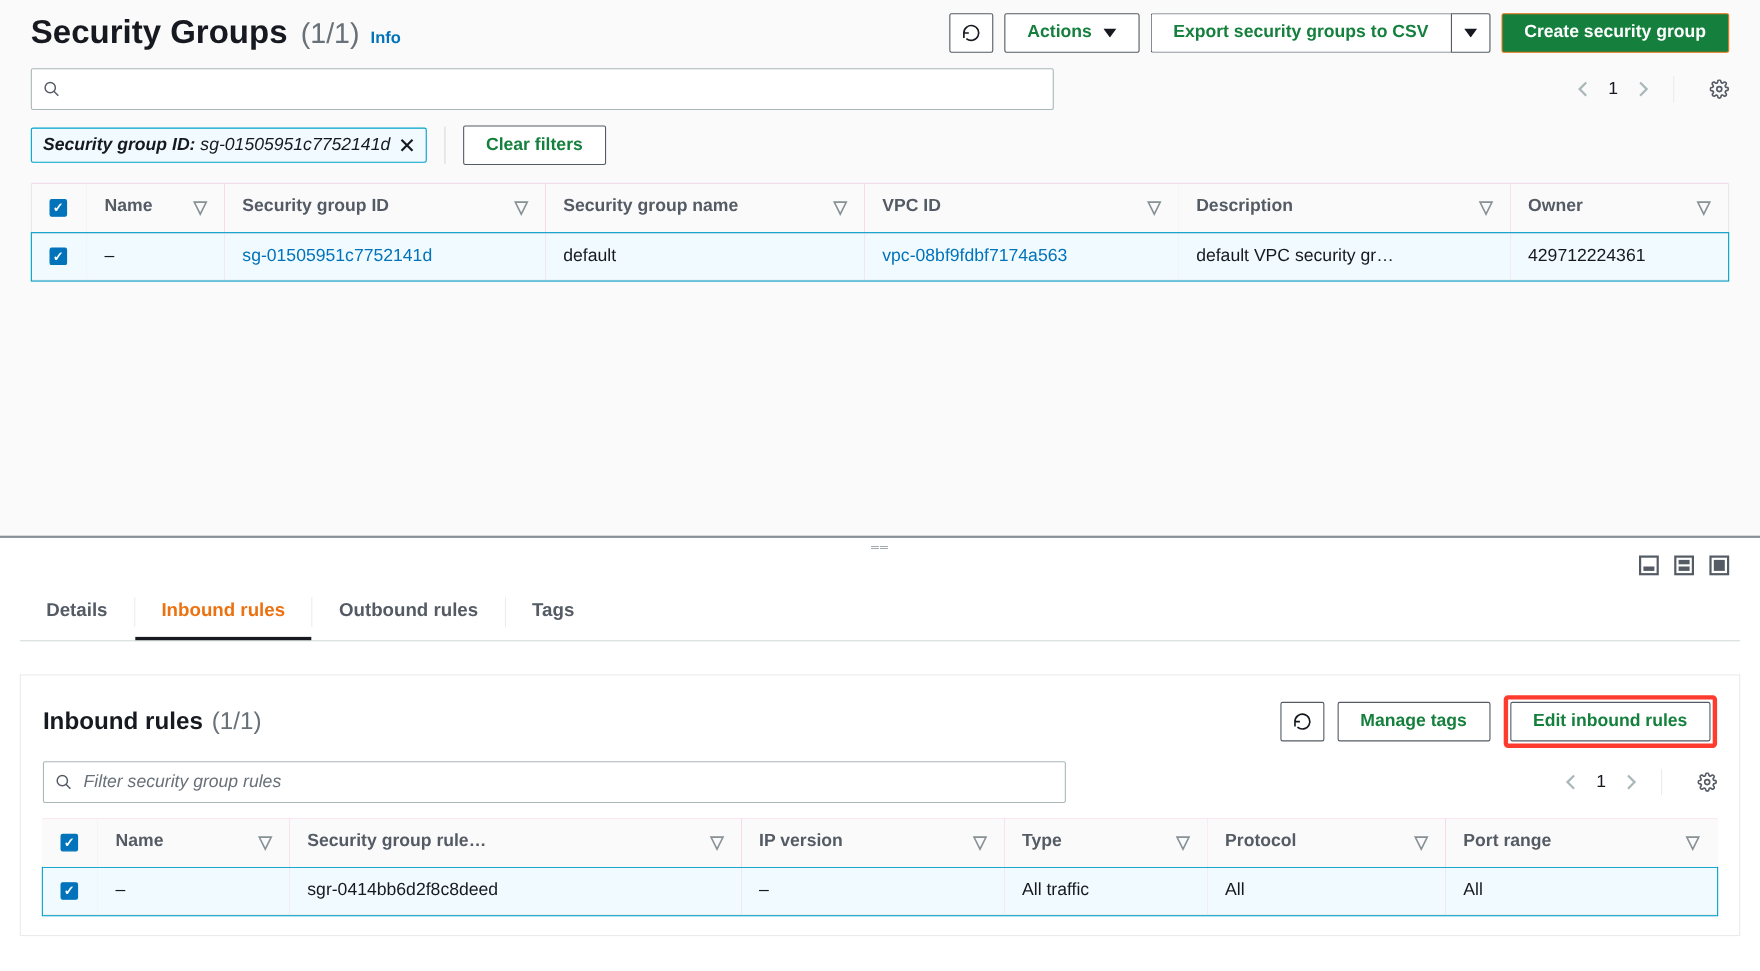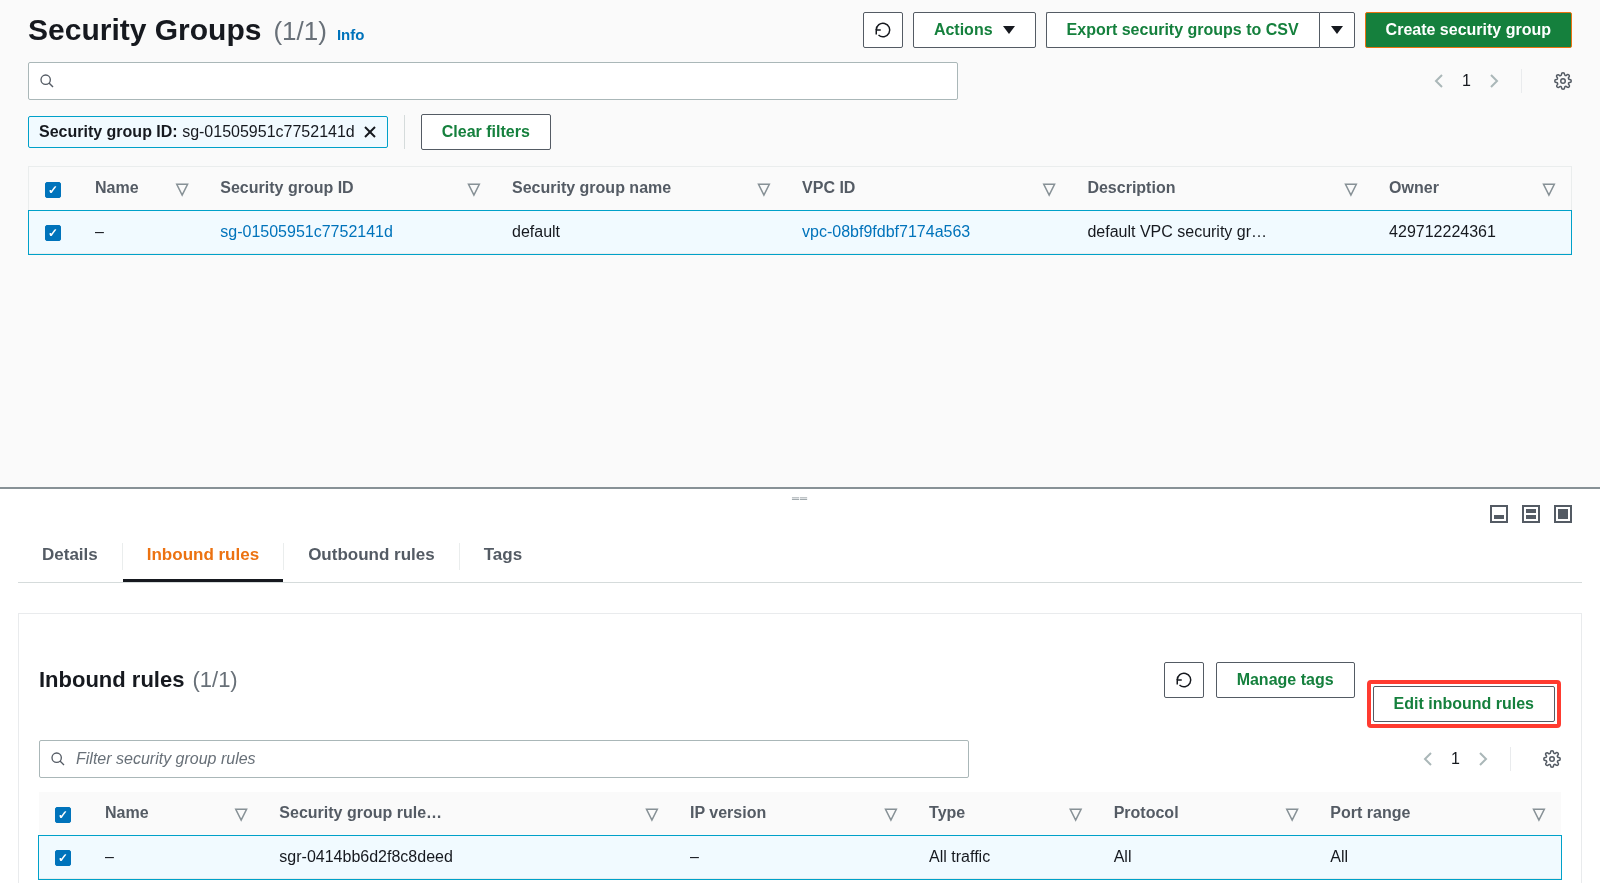--- a/index.html
+++ b/index.html
@@ -74,20 +74,21 @@
   .pager .sep { width:1px; height:24px; background:#e9ebed; margin: 0 4px; }
   .chip-row { display:flex; align-items:center; gap: 16px; margin-bottom: 16px; }
   .chip {
     display:inline-flex; align-items:center;
     border:1px solid #00a1c9;
     background:#f1faff;
     border-radius:2px;
     padding: 6px 10px;
     font-size:16px;
     gap: 8px;
+    font-style: italic;
   }
   .chip strong { font-weight:700; }
   .chip .x { cursor:pointer; color:#16191f; }
   .divider-v { width:1px; height:34px; background:#d5dbdb; }
 
   .table { width:100%; border-collapse: collapse; background:#f9a8d4; }
   .table th {
     text-align:left; font-size:16px; font-weight:700; color:#545b64;
     padding:12px 16px; border-bottom:1px solid #eaeded; background:#fafafa;
     position:relative;
@@ -132,21 +133,20 @@
     background:#fff;
   }
   .detail-header { display:flex; align-items:center; justify-content:space-between; margin-bottom:12px;}
   .detail-title-block { display:flex; align-items:baseline; gap:8px;}
   .detail-title { font-size:22px; font-weight:700;}
   .detail-count { font-size:22px; color:#687078;}
   .highlight-box {
     border:4px solid #ff3b30;
     border-radius:4px;
     padding:2px;
-    margin-top:48px;
   }
   .detail-btns { display:flex; align-items:center; gap:12px; }
   .detail-filter { width: 930px; }
   svg { display:block; }
 </style>
 </head>
 <body>
 
 <div class="panel-top">
   <div class="header-row">

